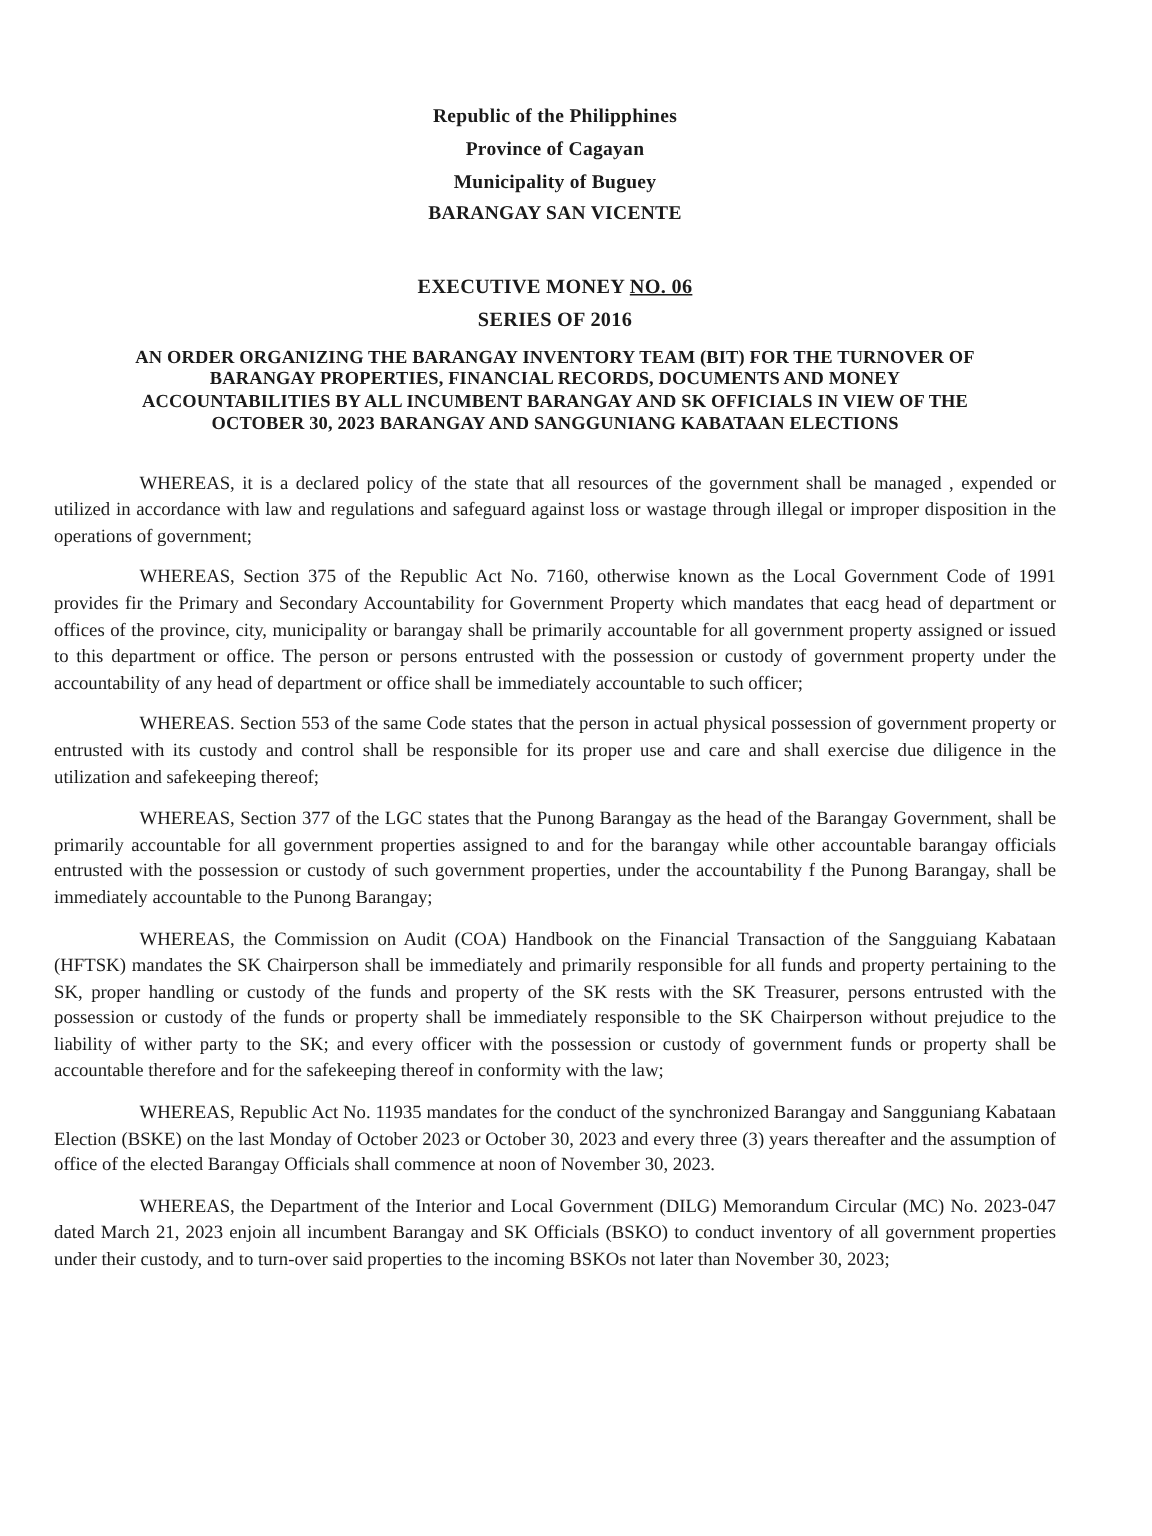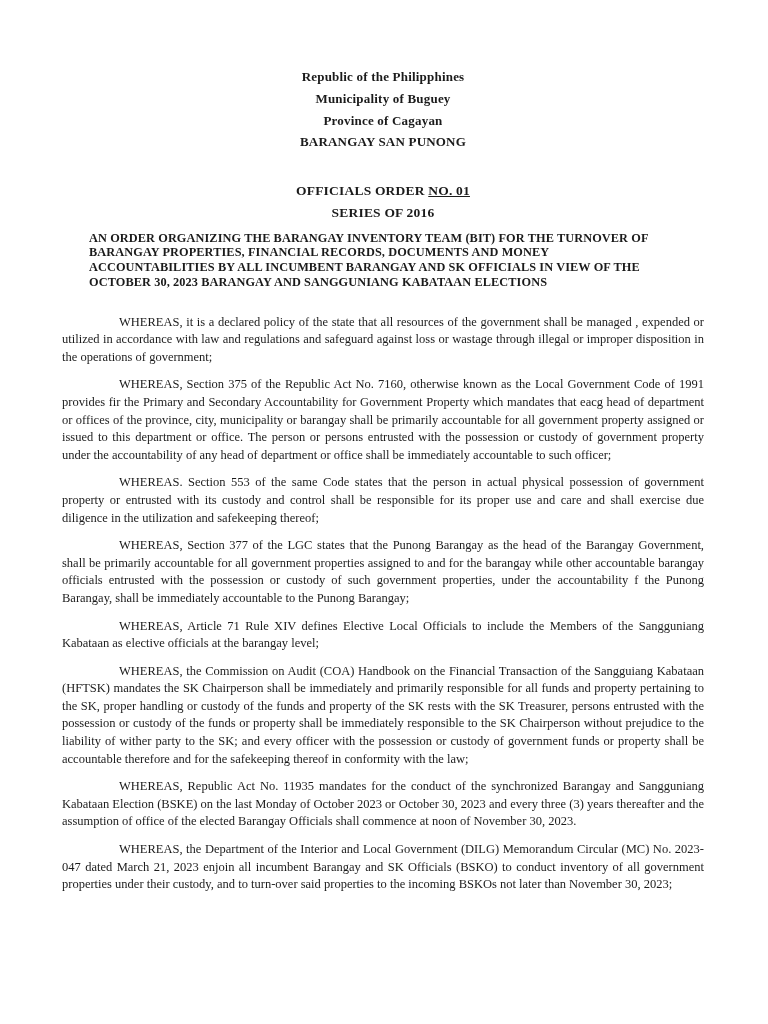--- a/index.html
+++ b/index.html
@@ -12,21 +12,21 @@
     height: 1024px;
     overflow: hidden;
     font-family: "Liberation Serif", "DejaVu Serif", serif;
     color: #1b1b1b;
   }
   .page {
     box-sizing: border-box;
     width: 768px;
     height: 1024px;
     background: #ffffff;
-    padding: 66px 64px 0 62px;
+    padding: 66px 64px 0 36px;
   }
   .doc-header {
     text-align: center;
     font-weight: bold;
     font-size: 13px;
     line-height: 21.8px;
     letter-spacing: 0.2px;
   }
   .eo-block {
     margin-top: 27px;
@@ -35,20 +35,21 @@
     font-size: 13.5px;
     line-height: 21.8px;
     letter-spacing: 0.2px;
   }
   .underline {
     text-decoration: underline;
   }
   .doc-title {
     margin: 7px auto 0 auto;
     max-width: 588px;
+    text-align: center;
     font-weight: bold;
     font-size: 12.3px;
     line-height: 14.7px;
     letter-spacing: 0.1px;
   }
   .doc-body {
     margin-top: 24px;
     font-size: 12.5px;
     line-height: 17.6px;
     font-family: Liberation Serif, serif;
@@ -59,36 +60,35 @@
     text-align: justify;
   }
 </style>
 </head>
 <body>
 
 <div class="page">
 
   <div class="doc-header">
     <div>Republic of the Philipphines</div>
+    <div>Province of Cagayan</div>
     <div>Municipality of Buguey</div>
-    <div>Province of Cagayan</div>
-    <div>BARANGAY SAN PUNONG</div>
+    <div>BARANGAY SAN VICENTE</div>
   </div>
 
   <div class="eo-block">
-    <div><span>OFFICIALS ORDER</span> <span class="underline">NO. 01</span></div>
+    <div><span>EXECUTIVE MONEY</span> <span class="underline">NO. 06</span></div>
     <div>SERIES OF 2016</div>
   </div>
 
   <div class="doc-title">AN ORDER ORGANIZING THE BARANGAY INVENTORY TEAM (BIT) FOR THE TURNOVER OF BARANGAY PROPERTIES, FINANCIAL RECORDS, DOCUMENTS AND MONEY ACCOUNTABILITIES BY ALL INCUMBENT BARANGAY AND SK OFFICIALS IN VIEW OF THE OCTOBER 30, 2023 BARANGAY AND SANGGUNIANG KABATAAN ELECTIONS</div>
 
   <div class="doc-body">
     <p class="para">WHEREAS, it is a declared policy of the state that all resources of the government shall be managed , expended or utilized in accordance with law and regulations and safeguard against loss or wastage through illegal or improper disposition in the operations of government;</p>
     <p class="para">WHEREAS, Section 375 of the Republic Act No. 7160, otherwise known as the Local Government Code of 1991 provides fir the Primary and Secondary Accountability for Government Property which mandates that eacg head of department or offices of the province, city, municipality or barangay shall be primarily accountable for all government property assigned or issued to this department or office. The person or persons entrusted with the possession or custody of government property under the accountability of any head of department or office shall be immediately accountable to such officer;</p>
     <p class="para">WHEREAS. Section 553 of the same Code states that the person in actual physical possession of government property or entrusted with its custody and control shall be responsible for its proper use and care and shall exercise due diligence in the utilization and safekeeping thereof;</p>
     <p class="para">WHEREAS, Section 377 of the LGC states that the Punong Barangay as the head of the Barangay Government, shall be primarily accountable for all government properties assigned to and for the barangay while other accountable barangay officials entrusted with the possession or custody of such government properties, under the accountability f the Punong Barangay, shall be immediately accountable to the Punong Barangay;</p>
-    <p class="para">WHEREAS, Article 71 Rule XIV defines Elective Local Officials to include the Members of the Sangguniang Kabataan as elective officials at the barangay level;</p>
     <p class="para">WHEREAS, the Commission on Audit (COA) Handbook on the Financial Transaction of the Sangguiang Kabataan (HFTSK) mandates the SK Chairperson shall be immediately and primarily responsible for all funds and property pertaining to the SK, proper handling or custody of the funds and property of the SK rests with the SK Treasurer, persons entrusted with the possession or custody of the funds or property shall be immediately responsible to the SK Chairperson without prejudice to the liability of wither party to the SK; and every officer with the possession or custody of government funds or property shall be accountable therefore and for the safekeeping thereof in conformity with the law;</p>
     <p class="para">WHEREAS, Republic Act No. 11935 mandates for the conduct of the synchronized Barangay and Sangguniang Kabataan Election (BSKE) on the last Monday of October 2023 or October 30, 2023 and every three (3) years thereafter and the assumption of office of the elected Barangay Officials shall commence at noon of November 30, 2023.</p>
     <p class="para">WHEREAS, the Department of the Interior and Local Government (DILG) Memorandum Circular (MC) No. 2023-047 dated March 21, 2023 enjoin all incumbent Barangay and SK Officials (BSKO) to conduct inventory of all government properties under their custody, and to turn-over said properties to the incoming BSKOs not later than November 30, 2023;</p>
   </div>
 
 </div>
 
 </body></html>

